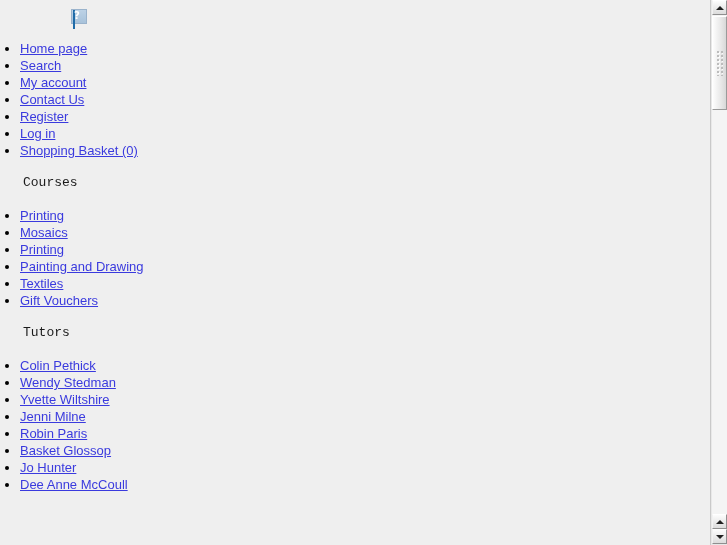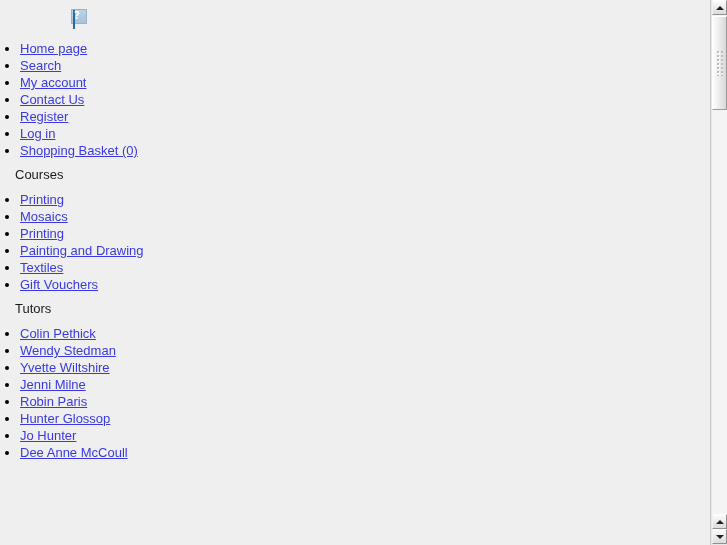--- a/index.html
+++ b/index.html
@@ -68,24 +68,25 @@
     font-size: 10px;
     font-weight: bold;
     color: #ffffff;
     line-height: 13px;
   }
 
   
   .section-title {
     font-size: 13px;
     color: #1a1a1a;
-    margin: 8px;
+    margin: 16px;
     padding: 0 0 0 7px;
     font-weight: normal;
     line-height: 16px;
+    font-family: Liberation Mono, monospace;
   }
   ul.navlist {
     list-style: disc;
     margin: 8px 0 8px 0;
     padding-left: 20px;
   }
   ul.navlist li {
     margin: 0;
     padding: 0;
     line-height: 17px;
@@ -220,21 +221,21 @@
       <li><a href="#">Gift Vouchers</a></li>
     </ul>
 
     <p class="section-title">Tutors</p>
     <ul class="navlist">
       <li><a href="#">Colin Pethick</a></li>
       <li><a href="#">Wendy Stedman</a></li>
       <li><a href="#">Yvette Wiltshire</a></li>
       <li><a href="#">Jenni Milne</a></li>
       <li><a href="#">Robin Paris</a></li>
-      <li><a href="#">Hunter Glossop</a></li>
+      <li><a href="#">Basket Glossop</a></li>
       <li><a href="#">Jo Hunter</a></li>
       <li><a href="#">Dee Anne McCoull</a></li>
     </ul>
 
 
   </div>
 </div>
 
 <div id="vscroll">
   <div id="sb-track"></div>

